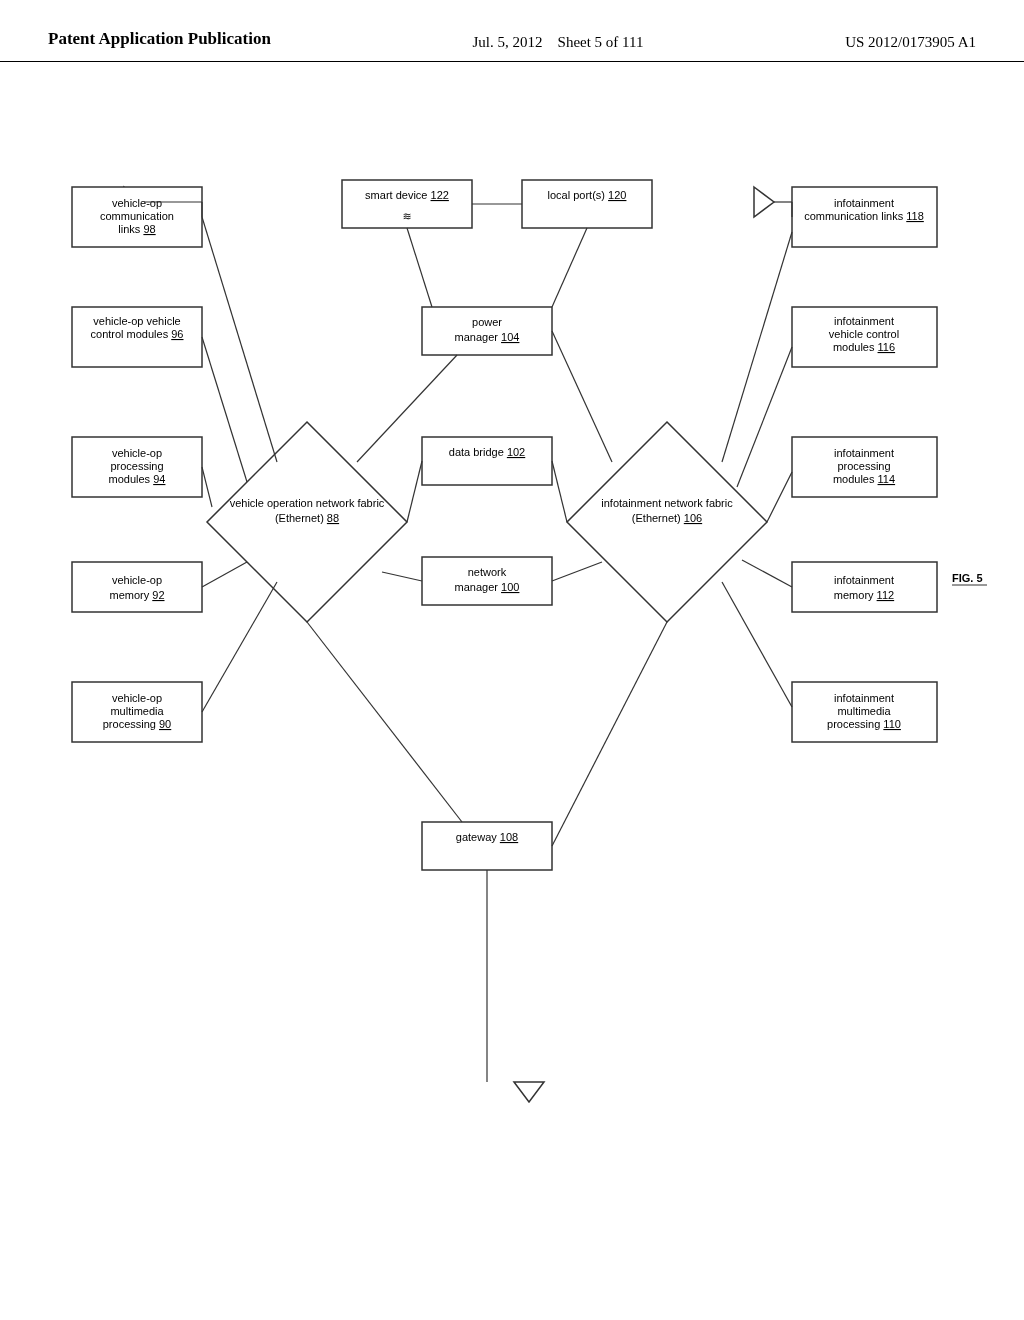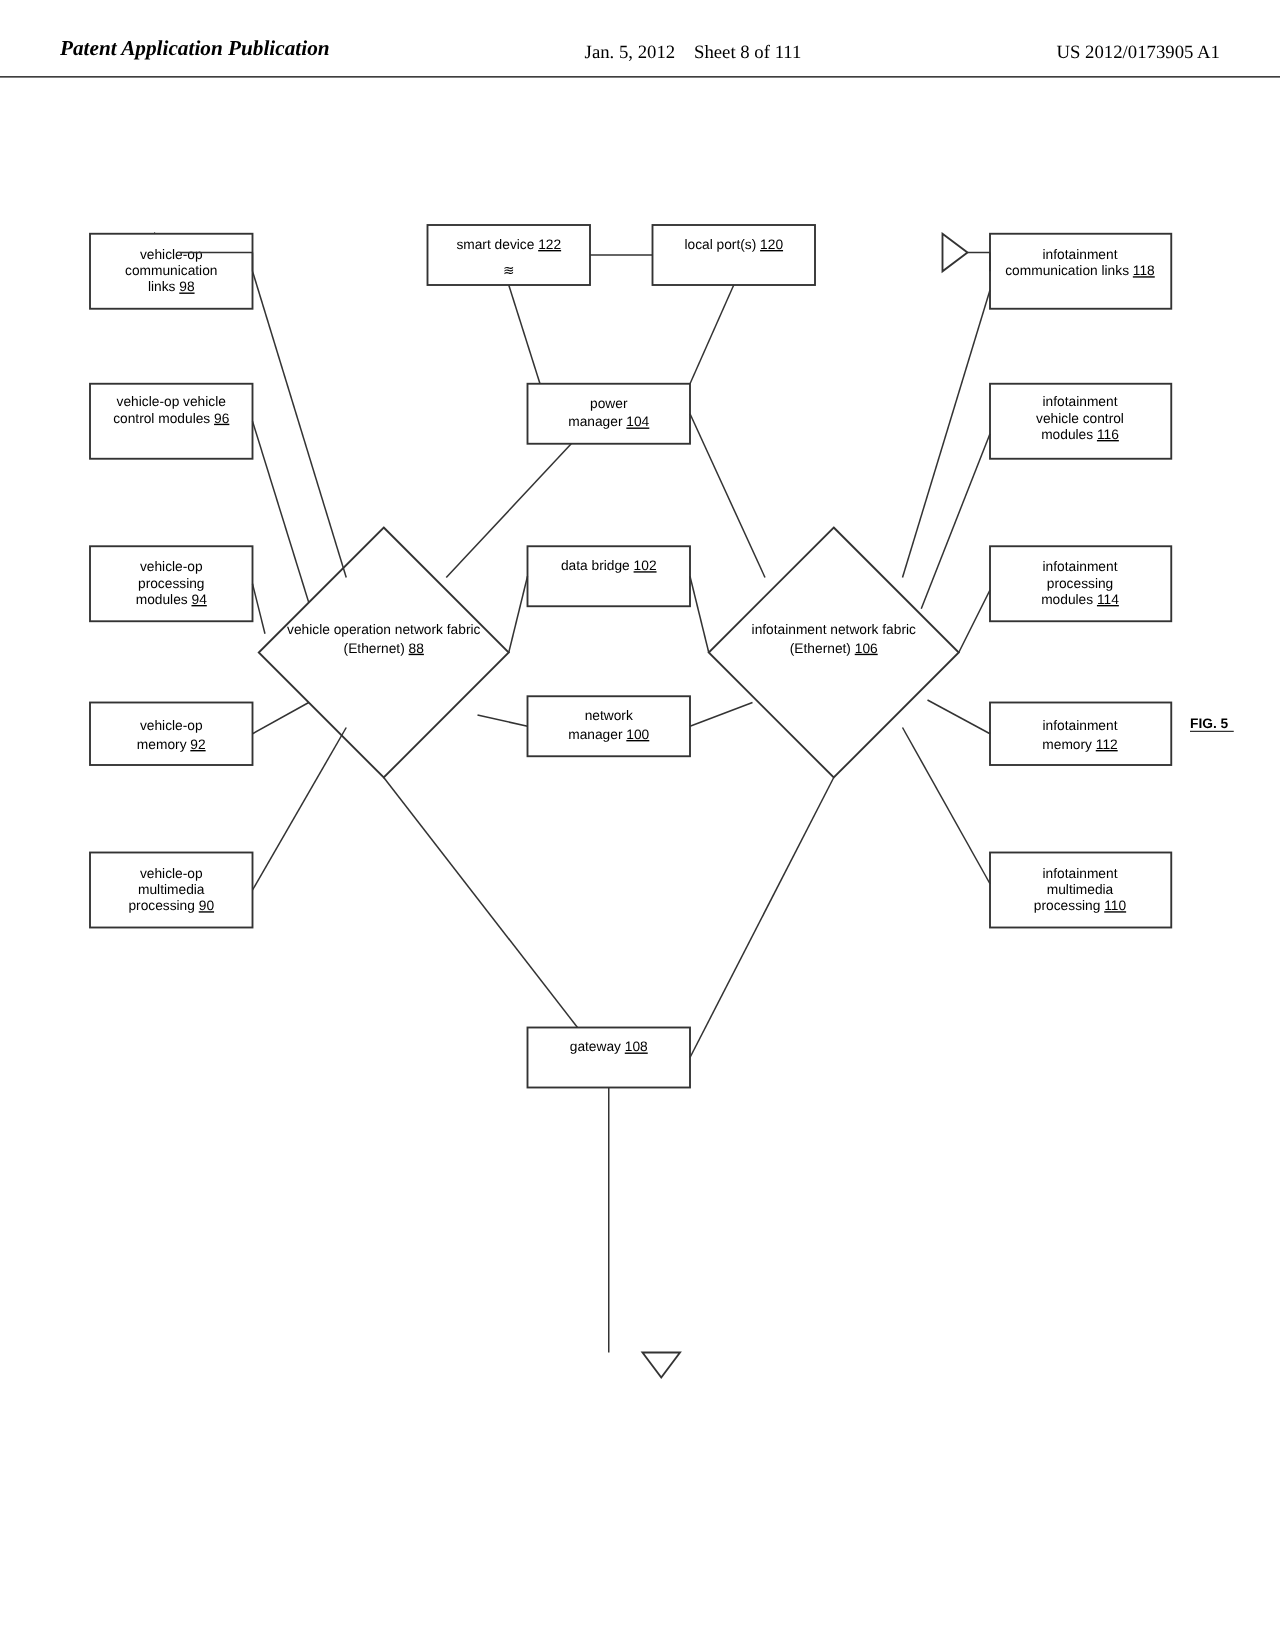--- a/index.html
+++ b/index.html
@@ -17,21 +17,20 @@
       display: flex;
       justify-content: space-between;
       align-items: flex-start;
       padding: 28px 48px 0 48px;
       border-bottom: 1px solid #000;
       padding-bottom: 8px;
     }
     .header-left {
       font-size: 17px;
       font-weight: bold;
-      font-style: italic;
       line-height: 1.3;
     }
     .header-center {
       font-size: 15px;
       text-align: center;
       line-height: 1.4;
       padding-top: 4px;
     }
     .header-right {
       font-size: 15px;
@@ -61,22 +60,22 @@
       font-family: Arial, sans-serif;
       font-size: 11px;
     }
   </style>
 </head>
 <body>
 
 <div class="header">
   <div class="header-left">Patent Application Publication</div>
   <div class="header-center">
-    <span>Jan. 5, 2012</span>&nbsp;&nbsp;&nbsp;
-    <span>Sheet 8 of 111</span>
+    <span>Jul. 5, 2012</span>&nbsp;&nbsp;&nbsp;
+    <span>Sheet 5 of 111</span>
   </div>
   <div class="header-right">US 2012/0173905 A1</div>
 </div>
 
 <div class="diagram-area">
   <svg class="diagram-svg" viewBox="0 0 1024 1180">
 
     <polygon points="112,95 132,110 112,125" fill="none" stroke="#333" stroke-width="1.5"></polygon>
 
     <polygon points="742,95 762,110 742,125" fill="none" stroke="#333" stroke-width="1.5"></polygon>

